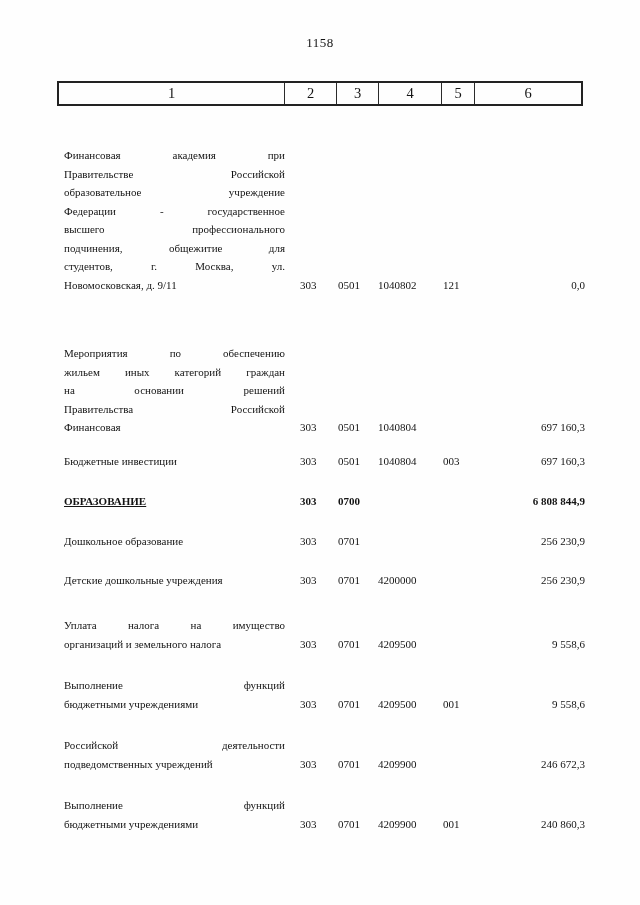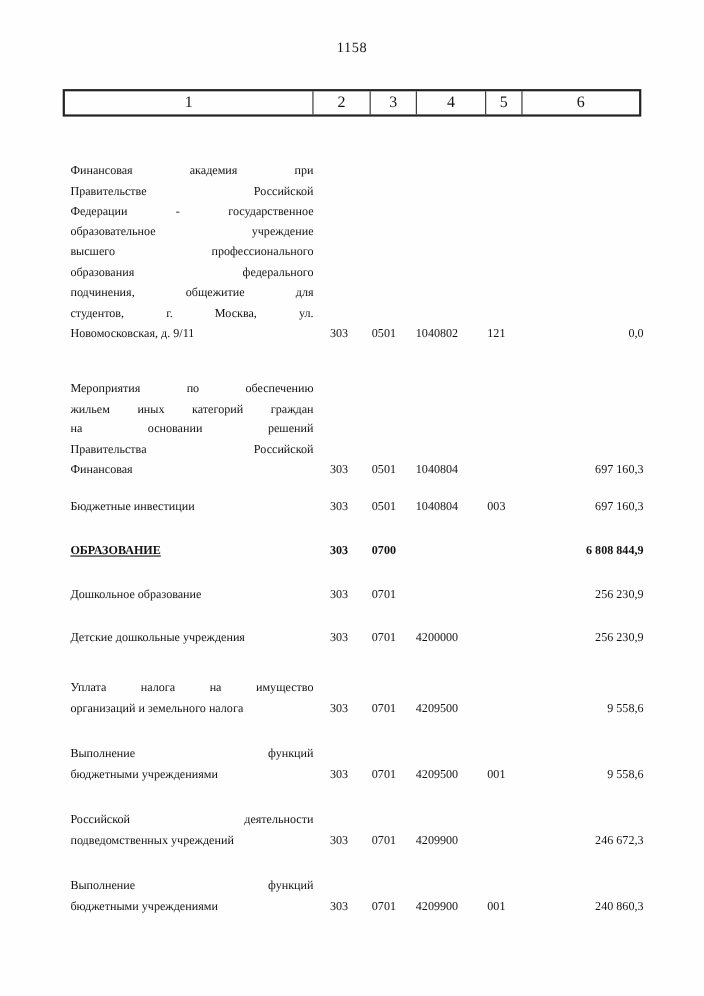--- a/index.html
+++ b/index.html
@@ -79,24 +79,23 @@
     <div class="hdr-cell w3">3</div>
     <div class="hdr-cell w4">4</div>
     <div class="hdr-cell w5">5</div>
     <div class="hdr-cell w6">6</div>
   </div>
 
   <div class="row" style="top:146px">
     <div class="name-block">
       <div class="l jl">Финансовая академия при</div>
       <div class="l jl">Правительстве Российской</div>
+      <div class="l jl">образовательное учреждение</div>
       <div class="l jl">Федерации - государственное</div>
-      <div class="l jl">образовательное учреждение</div>
       <div class="l jl">высшего профессионального</div>
-      <div class="l jl">образования федерального</div>
       <div class="l jl">подчинения, общежитие для</div>
       <div class="l jl">студентов, г. Москва, ул.</div>
       <div class="l">Новомосковская, д. 9/11</div>
     </div>
     <span class="c c2">303</span>
     <span class="c c3">0501</span>
     <span class="c c4">1040802</span>
     <span class="c c5">121</span>
     <span class="c c6">0,0</span>
   </div>

